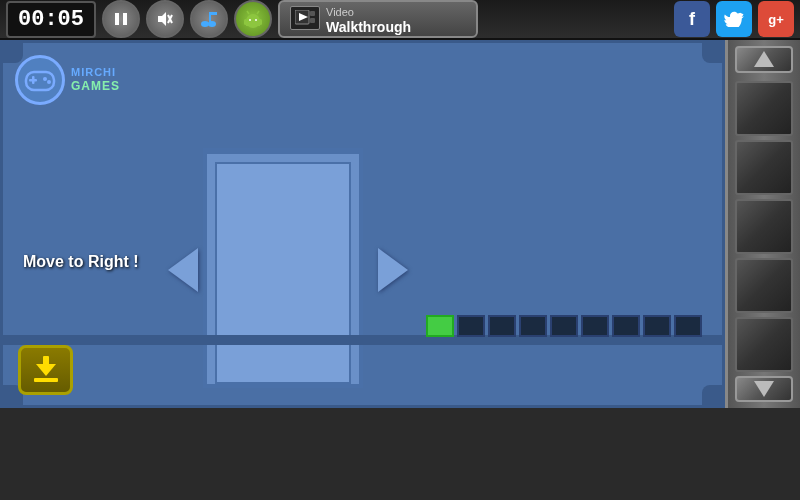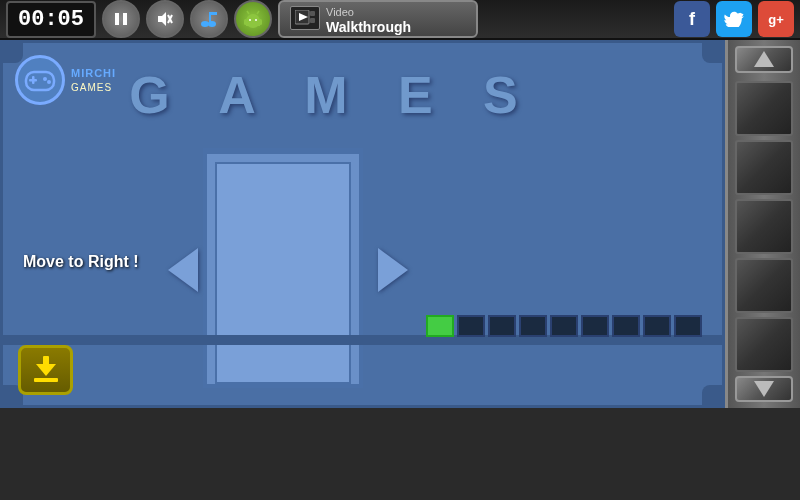--- a/index.html
+++ b/index.html
@@ -446,25 +446,24 @@
         <svg width="36" height="36" viewBox="0 0 36 36">
           <rect x="4" y="10" width="28" height="18" rx="8" fill="none" stroke="#7aaBff" stroke-width="2.5"></rect>
           <rect x="7" y="17" width="8" height="2.5" rx="1" fill="#7aaBff"></rect>
           <rect x="10" y="14" width="2.5" height="8" rx="1" fill="#7aaBff"></rect>
           <circle cx="23" cy="17" r="2" fill="#7aaBff"></circle>
           <circle cx="27" cy="20" r="2" fill="#7aaBff"></circle>
         </svg>
       </div>
       <div id="logo-text">
         <span style="color:#6af;font-size:11px;letter-spacing:1px;font-weight:bold;">MIRCHI</span>
-        <span style="color:#fef9c3;font-size:10px;font-weight:normal;letter-spacing:1px;display:block;">GAMES</span>
+        <span style="color:#86efac;font-size:12px;font-weight:bold;letter-spacing:1px;display:block;">GAMES</span>
       </div>
     </div>
 
-    <div id="games-title">G  A  M  E  S</div>
 
     <div id="door">
       <div id="door-inner"></div>
     </div>
 
     <div id="floor"></div>
 
     <div id="move-text">Move to Right !</div>
 
     <div id="left-arrow"></div>

